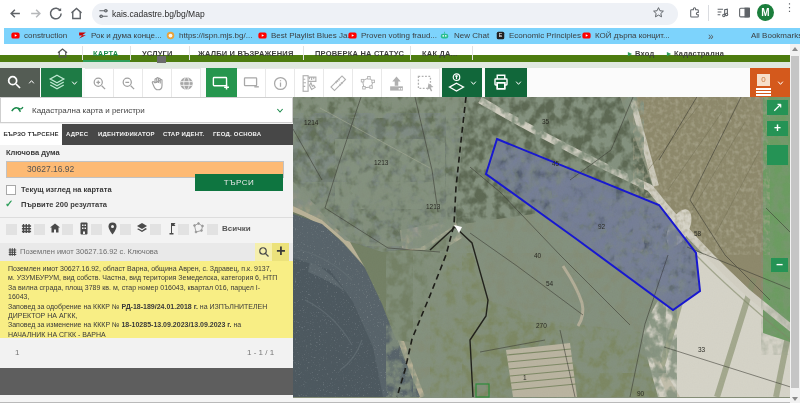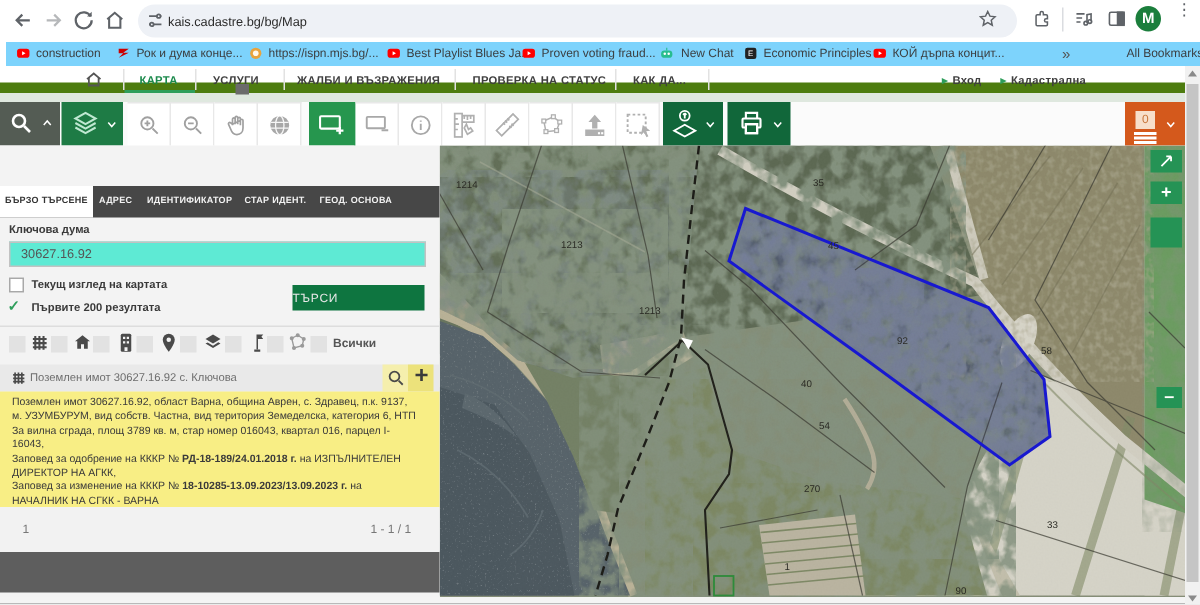--- a/index.html
+++ b/index.html
@@ -23,23 +23,23 @@
 #tstrip{position:absolute;left:0;top:62px;width:800px;height:6px;background:#dfe8df}
 #toolbar{position:absolute;left:0;top:68px;width:800px;height:29px;background:#fbfbfb}
 .tbtn{position:absolute;top:0;height:29px;background:#fff;border-right:1px solid #e8e8e8;border-top:1px solid #e8e8e8}
 
 #panel{position:absolute;left:0;top:97px;width:293px;height:301px;background:#f3f3f3}
 #phead{position:absolute;left:0;top:0;width:293px;height:26px;background:#fff;border:1px solid #cfcfcf}
 #ptabs{position:absolute;left:0;top:27px;width:293px;height:21px;background:#474747}
 .ptab{position:absolute;top:0;height:21px;font-size:6px;font-weight:bold;color:#f2f2f2;line-height:21px;letter-spacing:.2px}
 #tab1{left:0;width:62px;background:#fff;color:#333;text-align:center}
 .plabel{font-size:7.5px;font-weight:bold;color:#3a3a3a}
-#searchinput{position:absolute;left:6px;top:64px;width:278px;height:17px;background:#5eead4;border:1px solid #c2c2c2;font-size:8.5px;color:#555;line-height:15px;padding-left:7px}
+#searchinput{position:absolute;left:6px;top:64px;width:278px;height:17px;background:#fdba74;border:1px solid #c2c2c2;font-size:8.5px;color:#555;line-height:15px;padding-left:20px}
 .cbox{position:absolute;width:10px;height:10px;background:#fff;border:1px solid #a8a8a8}
-#btnsearch{position:absolute;left:195px;top:93px;width:88px;height:17px;background:#0e7540;color:#e8e8e8;font-size:8px;text-align:left;line-height:17px;letter-spacing:.5px;z-index:4}
+#btnsearch{position:absolute;left:195px;top:77px;width:88px;height:17px;background:#0e7540;color:#e8e8e8;font-size:8px;text-align:center;line-height:17px;letter-spacing:.5px;z-index:4}
 #wmark{position:absolute;left:43px;top:71px;font-size:40px;font-weight:bold;color:transparent;-webkit-text-stroke:2.2px rgba(197,72,62,.55);letter-spacing:0.6px;z-index:5}
 .fsq{position:absolute;top:127px;width:11px;height:11px;background:#e2e2e2}
 .ficon{position:absolute;top:125px;color:#4a4a4a}
 #reshead{position:absolute;left:0;top:146px;width:293px;height:18px;background:#e9e9e9}
 #ybox{position:absolute;left:0;top:164px;width:293px;height:78px;background:#f8ee85;font-size:7px;color:#3a3a3a;line-height:9.4px;padding:3px 4px 0 8px;white-space:nowrap;overflow:hidden}
 #pgrow{position:absolute;left:0;top:241px;width:293px;height:29px;background:#f2f2f2;font-size:8px;color:#777}
 #dgray{position:absolute;left:0;top:271px;width:293px;height:27px;background:#5e5e5e}
 
 #hstrip{position:absolute;left:0;top:398px;width:800px;height:5px;background:#f4f4f4;border-bottom:1px solid #b9b9b9}
 #vscroll{position:absolute;left:790px;top:44px;width:10px;height:359px;background:#f1f1f1}
@@ -466,20 +466,30 @@
 <div class="abs" style="left:767px;top:100px;width:21px;height:15px;background:#259355">
   <svg class="abs" style="left:5px;top:2px;width:11px;height:11px" viewBox="0 0 24 24" fill="none" stroke="#fff" stroke-width="2.6">
         <path d="M5 19L19 5M19 5h-7M19 5v7"></path>
       </svg>
 </div>
 <div class="abs" style="left:767px;top:121px;width:21px;height:15px;background:#259355;color:#fff;font-size:12px;font-weight:bold;text-align:center;line-height:14px">+</div>
 <div class="abs" style="left:767px;top:145px;width:21px;height:20px;background:#259355"></div>
 <div class="abs" style="left:771px;top:258px;width:17px;height:14px;background:#259355;color:#fff;font-size:12px;font-weight:bold;text-align:center;line-height:12px">–</div>
 
 <div id="panel">
+  <div id="phead">
+    <svg class="abs" style="left:9px;top:5px;width:14px;height:14px" viewBox="0 0 24 24" fill="none" stroke="#1c8a4c" stroke-width="2.4">
+          <path d="M3 14 Q8 6 14 9 T22 7"></path>
+          <path d="M14 9l4 6"></path>
+        </svg>
+    <div class="abs" style="left:31px;top:8px;font-size:8px;color:#444">Кадастрална карта и регистри</div>
+    <svg class="abs" style="left:274px;top:8px;width:10px;height:9px" viewBox="0 0 24 24" fill="none" stroke="#1c8a4c" stroke-width="3">
+          <path d="M5 8l7 8 7-8"></path>
+        </svg>
+  </div>
   <div id="ptabs">
     <div class="ptab" id="tab1">БЪРЗО ТЪРСЕНЕ</div>
     <div class="ptab" style="left:66px">АДРЕС</div>
     <div class="ptab" style="left:98px">ИДЕНТИФИКАТОР</div>
     <div class="ptab" style="left:163px">СТАР ИДЕНТ.</div>
     <div class="ptab" style="left:213px">ГЕОД. ОСНОВА</div>
   </div>
   <div class="abs plabel" style="left:6px;top:51px">Ключова дума</div>
   <div id="searchinput">30627.16.92</div>
   <div class="cbox" style="left:6px;top:88px"></div>

